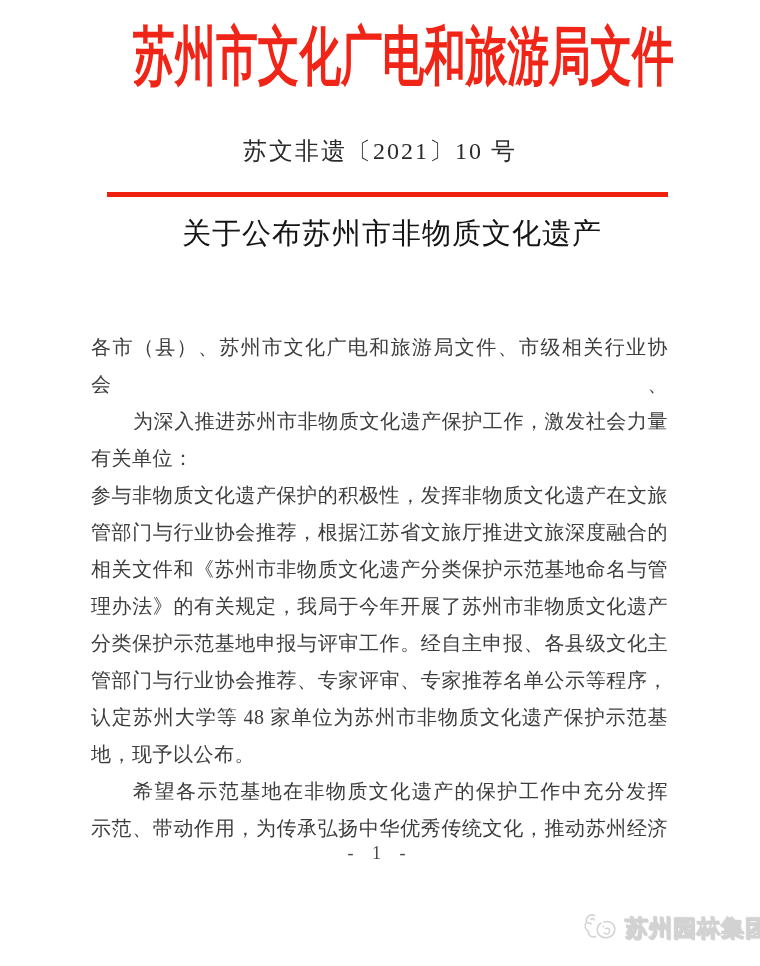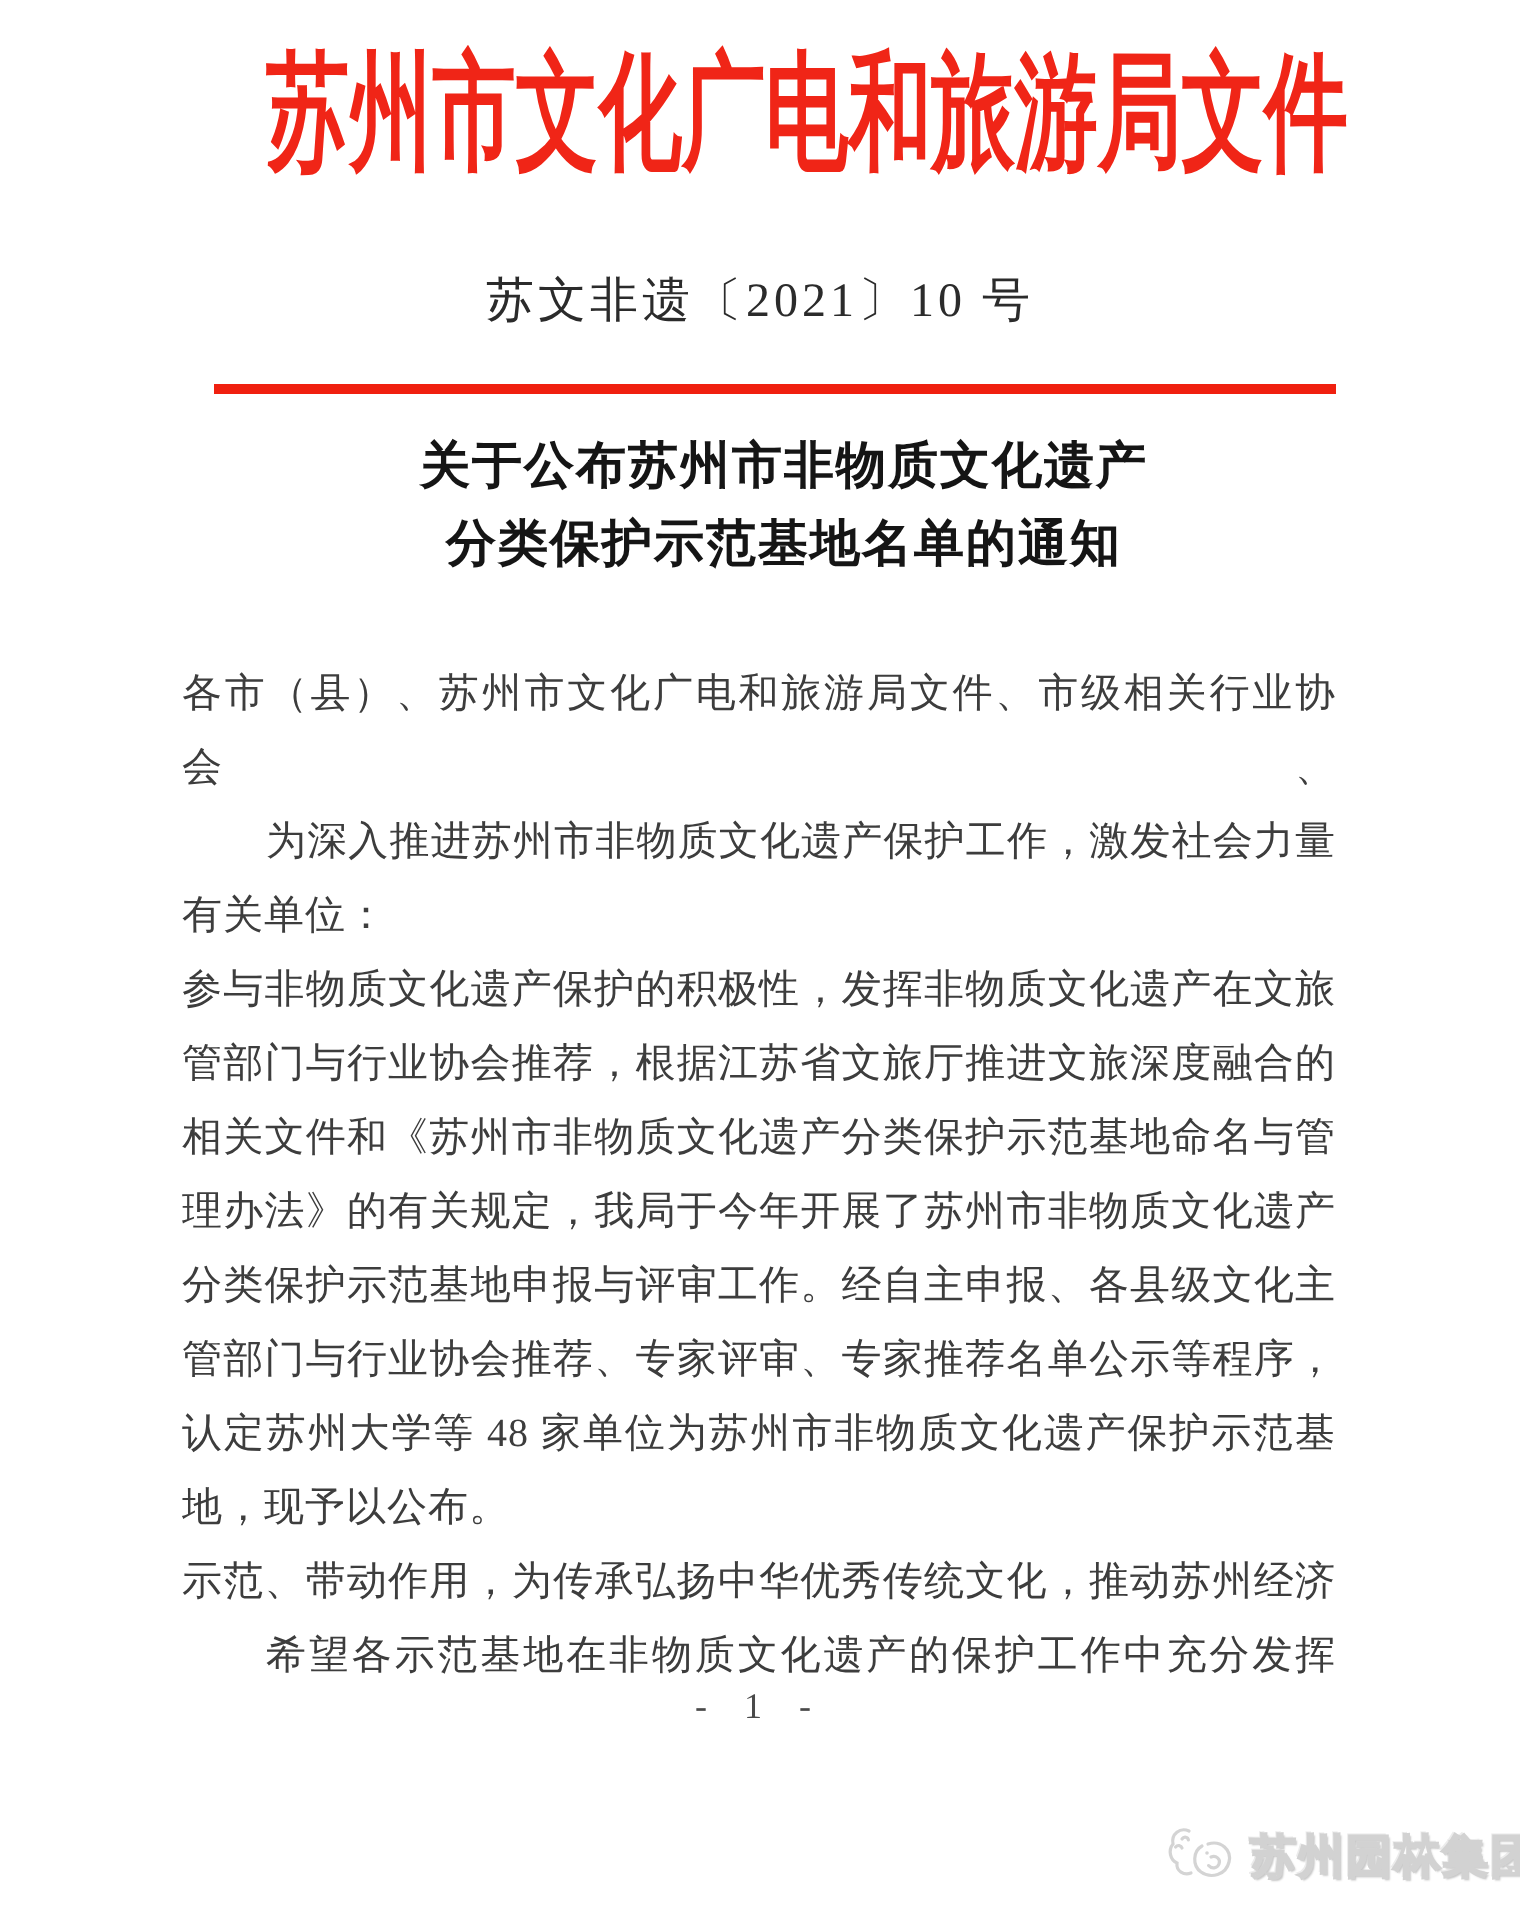--- a/index.html
+++ b/index.html
@@ -38,22 +38,22 @@
   }
   .red-rule{
     position:absolute;top:192px;left:107px;
     width:561px;height:5px;
     background:var(--rule-red,#f0200f);
   }
   .doc-title{
     position:absolute;top:214px;left:0;right:0;
     margin:0;
     text-align:center;
-    font-size:25px;line-height:39px;
-    font-weight:bold;
+    font-size:29px;line-height:39px;
+    font-weight:normal;
     letter-spacing:1px;
     color:var(--title-ink,#151515);
     padding-left:24px;
   }
   .body-text{
     position:absolute;top:329px;left:91px;
     width:577px;
     font-size:20px;line-height:37px;
     letter-spacing:0.5px;
     color:var(--ink,#3d3d3d);
@@ -90,37 +90,36 @@
 <div class="page">
 
   <div class="header-title">苏州市文化广电和旅游局文件</div>
 
   <div class="doc-number">苏文非遗〔2021〕10 号</div>
 
   <div class="red-rule"></div>
 
   <h1 class="doc-title">
     <span>关于公布苏州市非物质文化遗产</span><br>
-    <span>分类保护示范基地名单的通知</span>
   </h1>
 
   <div class="body-text" id="body-lines">
       <div class="line fill">各市（县）、苏州市文化广电和旅游局文件、市级相关行业协会、</div>
       <div class="line fill indent">为深入推进苏州市非物质文化遗产保护工作，激发社会力量</div>
       <div class="line">有关单位：</div>
       <div class="line fill">参与非物质文化遗产保护的积极性，发挥非物质文化遗产在文旅</div>
       <div class="line fill">管部门与行业协会推荐，根据江苏省文旅厅推进文旅深度融合的</div>
       <div class="line fill">相关文件和《苏州市非物质文化遗产分类保护示范基地命名与管</div>
       <div class="line fill">理办法》的有关规定，我局于今年开展了苏州市非物质文化遗产</div>
       <div class="line fill">分类保护示范基地申报与评审工作。经自主申报、各县级文化主</div>
       <div class="line fill">管部门与行业协会推荐、专家评审、专家推荐名单公示等程序，</div>
       <div class="line fill">认定苏州大学等 48 家单位为苏州市非物质文化遗产保护示范基</div>
       <div class="line">地，现予以公布。</div>
+      <div class="line fill indent">希望各示范基地在非物质文化遗产的保护工作中充分发挥</div>
       <div class="line fill">示范、带动作用，为传承弘扬中华优秀传统文化，推动苏州经济</div>
-      <div class="line fill indent">希望各示范基地在非物质文化遗产的保护工作中充分发挥</div>
     </div>
 
   <div class="page-number">- 1 -</div>
 
   <div class="watermark">
     <svg width="36" height="32" viewBox="0 0 36 32" fill="none" stroke="#d4d4d4" stroke-width="1.6" stroke-linecap="round">
       <path d="M12.5 3.5 C8 1.5, 3.5 5, 4.5 10 C2 13, 3 18, 6.5 19.5 C6 23.5, 10 26, 13.5 24.5"></path>
       <path d="M9 7.5 C10 6, 12 6.5, 12.2 8"></path>
       <path d="M5.8 11.5 C6.8 10.3, 8.6 10.6, 9 12"></path>
       <path d="M22 10 C28.5 8, 34 13, 32.5 19 C31 25.5, 23.5 27.5, 18.5 24 C14 20.8, 14.5 13.5, 19 11"></path>

